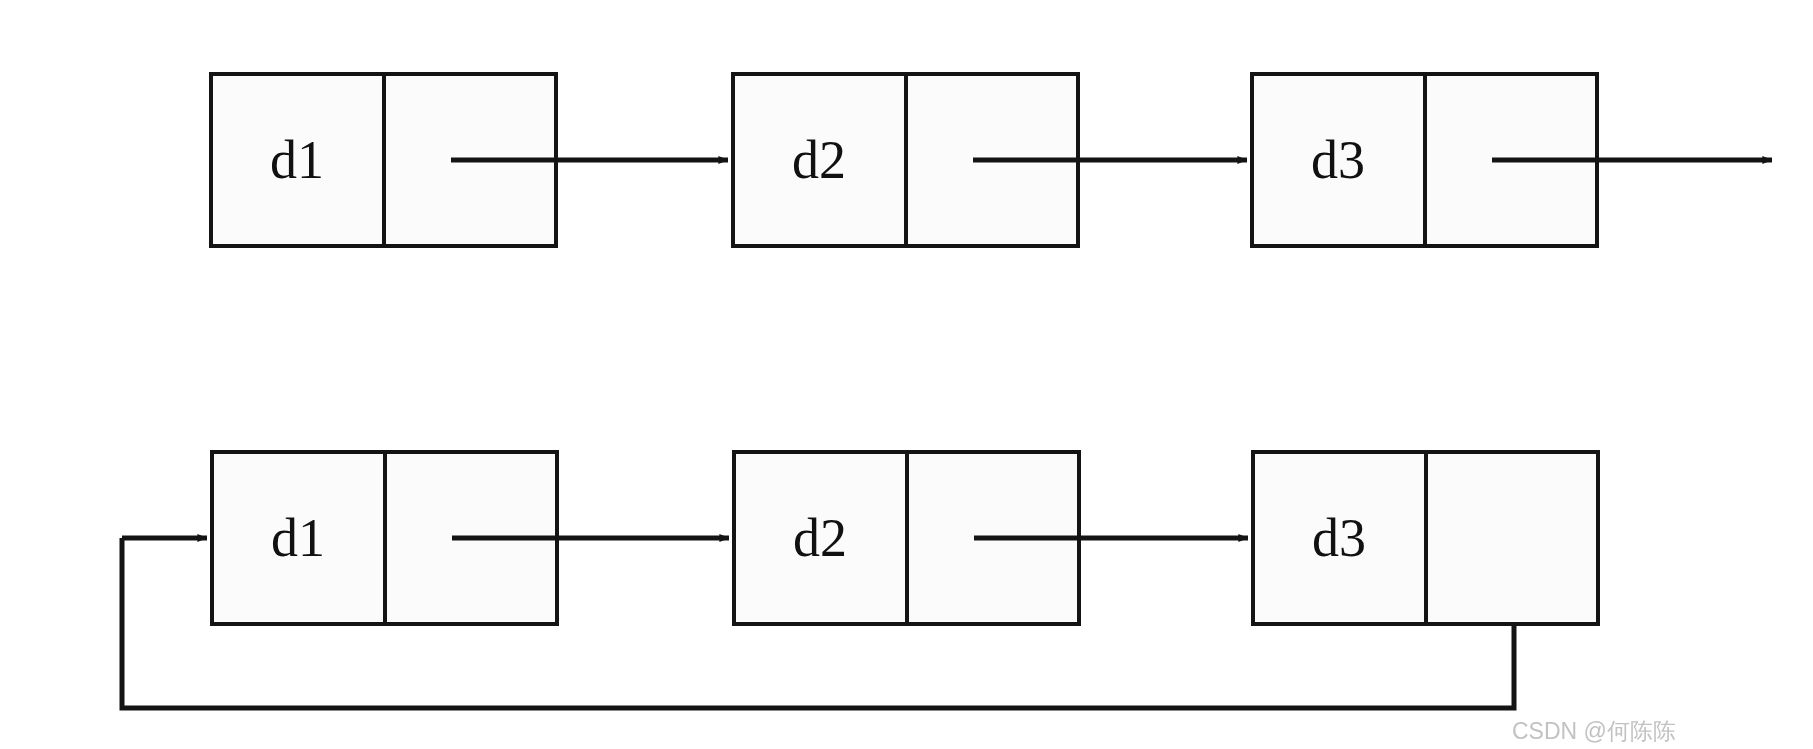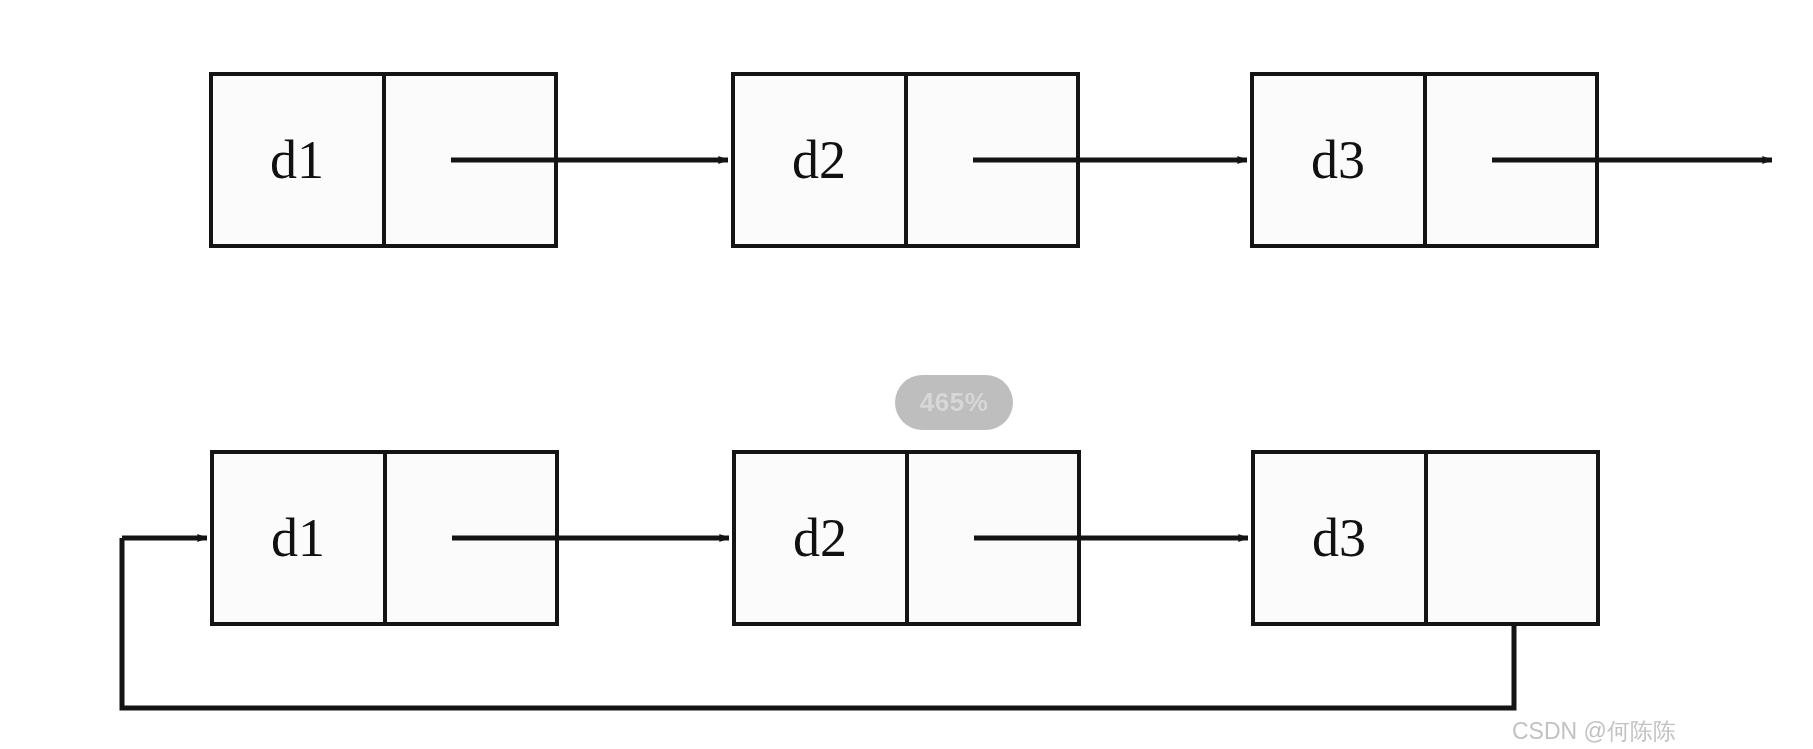--- a/index.html
+++ b/index.html
@@ -152,23 +152,20 @@
       <line x1="930" y1="538" x2="1204" y2="538" stroke="#141414" stroke-width="5" marker-end="url(#arrowhead)"></line>
 
       <g>
         <rect x="1209" y="452" width="345" height="172" fill="#fbfbfb" stroke="#141414" stroke-width="4"></rect>
         <line x1="1382" y1="452" x2="1382" y2="624" stroke="#141414" stroke-width="4"></line>
         <text class="node-label" x="1295" y="556" text-anchor="middle">d3</text>
       </g>
     </g>
   </svg>
 
-  <div id="zoom-badge">
-    <span>465%</span>
-  </div>
 
   <div id="scroll-kebab">
     <i></i>
     <i></i>
     <i></i>
   </div>
 
   <div id="right-rail"></div>
 
   <div id="watermark">CSDN @何陈陈</div>

